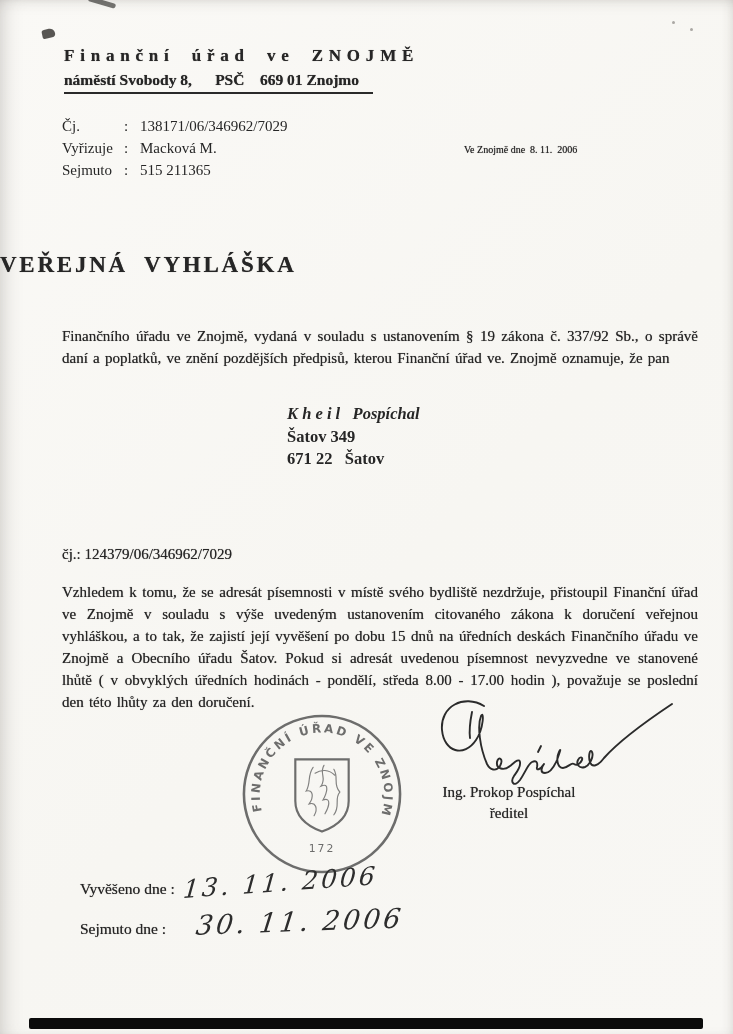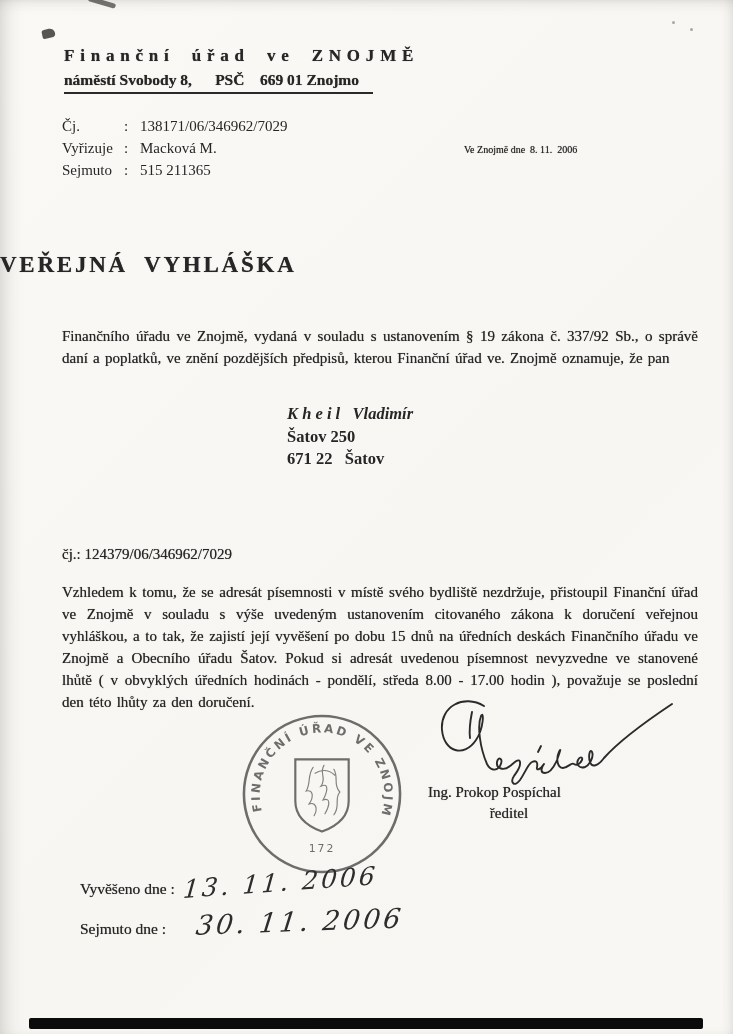--- a/index.html
+++ b/index.html
@@ -38,21 +38,21 @@
   .addr-line{white-space:pre;}
   .p2{top:483px;}
   .emph{font-style:italic;white-space:pre;letter-spacing:.5px;}
   .cj2{left:62px;top:546px;font-size:15px;}
   .p3{top:581px;}
   
   .stamp{position:absolute;left:238px;top:710px;width:168px;height:168px;opacity:.82;}
   .stamp svg{display:block;}
   
   .sig{position:absolute;left:420px;top:696px;width:256px;height:100px;}
-  .signer{left:428px;top:784px;width:162px;font-size:15px;}
+  .signer{left:428px;top:784px;width:162px;text-align:center;font-size:15px;}
   .signer-title{left:428px;top:805px;width:162px;text-align:center;font-size:15px;}
   
   .postlabel1{left:80px;top:880px;font-size:15.5px;white-space:pre;}
   .postlabel2{left:80px;top:920px;font-size:15.5px;white-space:pre;}
   .handwrite{position:absolute;font-family:"DejaVu Serif",serif;font-style:italic;color:#2d2d2d;
              letter-spacing:3px;white-space:pre;}
   .hw1{left:183px;top:868px;font-size:25px;transform:rotate(-4deg) skewX(-9deg);}
   .hw2{left:196px;top:906px;font-size:27px;transform:rotate(-2deg) skewX(-9deg);}
   
   .bottombar{position:absolute;left:29px;top:1018px;width:674px;height:11px;background:#0b0b0b;border-radius:2px;}
@@ -94,22 +94,22 @@
       <span>515 211365</span>
     </div>
   </div>
   <div class="txt dateline">Ve Znojmě dne  8. 11.  2006</div>
 
   <div class="txt title">VEŘEJNÁ VYHLÁŠKA</div>
 
   <div class="para p1">Finančního úřadu ve Znojmě, vydaná v souladu s ustanovením § 19 zákona č. 337/92 Sb., o správě daní a poplatků, ve znění pozdějších předpisů, kterou Finanční úřad ve. Znojmě oznamuje, že pan</div>
 
   <div class="addressee">
-    <div class="addr-name">K h e i l   Vladimír</div>
-    <div class="addr-line">Šatov 250</div>
+    <div class="addr-name">K h e i l   Pospíchal</div>
+    <div class="addr-line">Šatov 349</div>
     <div class="addr-line">671 22   Šatov</div>
   </div>
 
 
   <div class="txt cj2">čj.: 124379/06/346962/7029</div>
 
   <div class="para p3">Vzhledem k tomu, že se adresát písemnosti  v místě svého bydliště nezdržuje, přistoupil Finanční úřad ve Znojmě v souladu s výše uvedeným ustanovením citovaného zákona k doručení veřejnou vyhláškou, a to tak, že zajistí její vyvěšení po dobu 15 dnů na úředních deskách Finančního úřadu ve Znojmě a Obecního úřadu Šatov. Pokud si  adresát  uvedenou písemnost nevyzvedne ve stanovené lhůtě ( v obvyklých úředních hodinách -  pondělí, středa 8.00 - 17.00 hodin ), považuje se poslední den této lhůty  za den doručení.</div>
 
   <div class="stamp">
     <svg width="168" height="168" viewBox="0 0 170 170">

